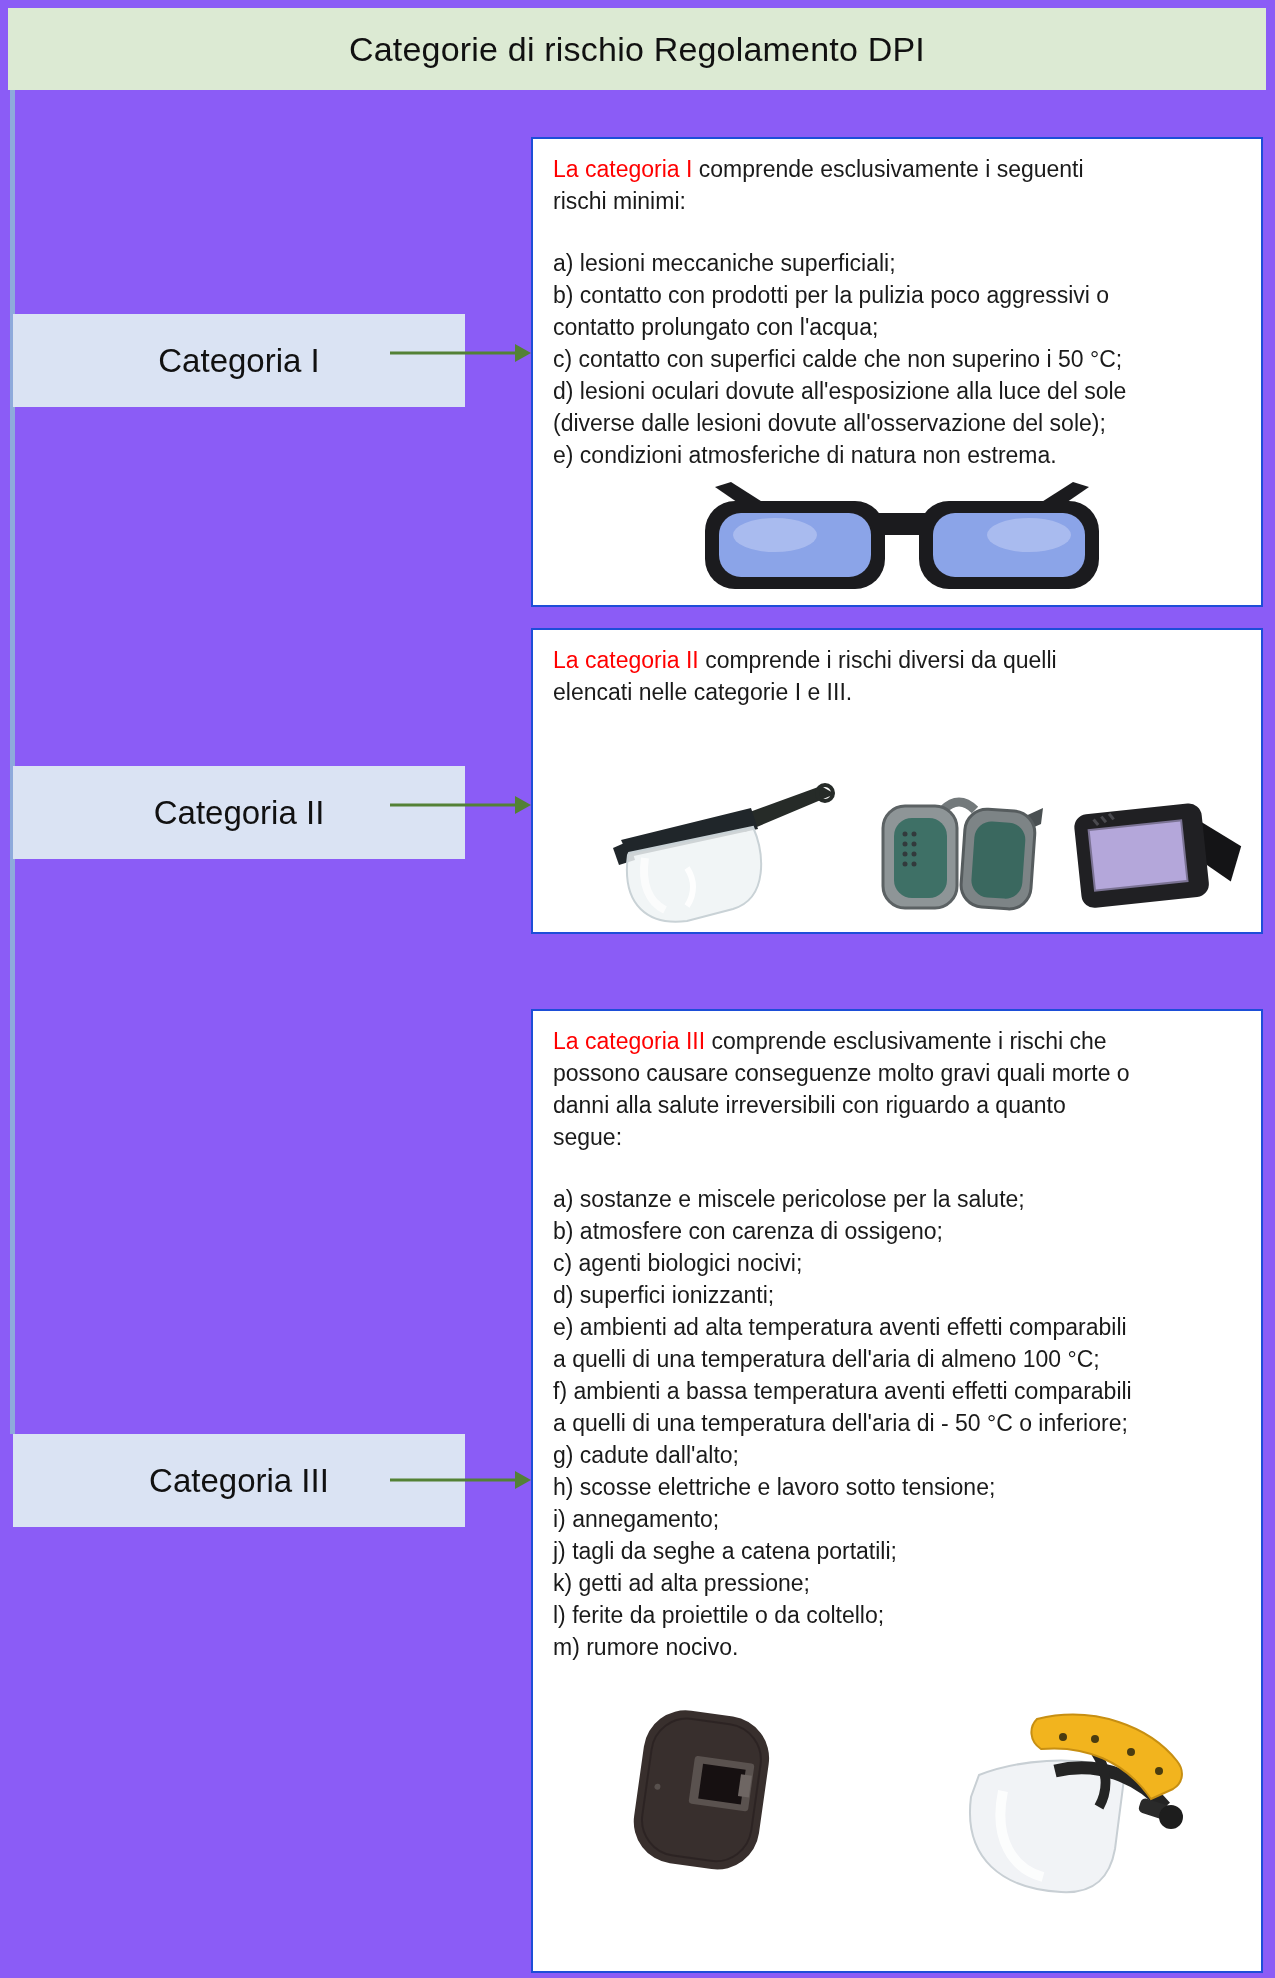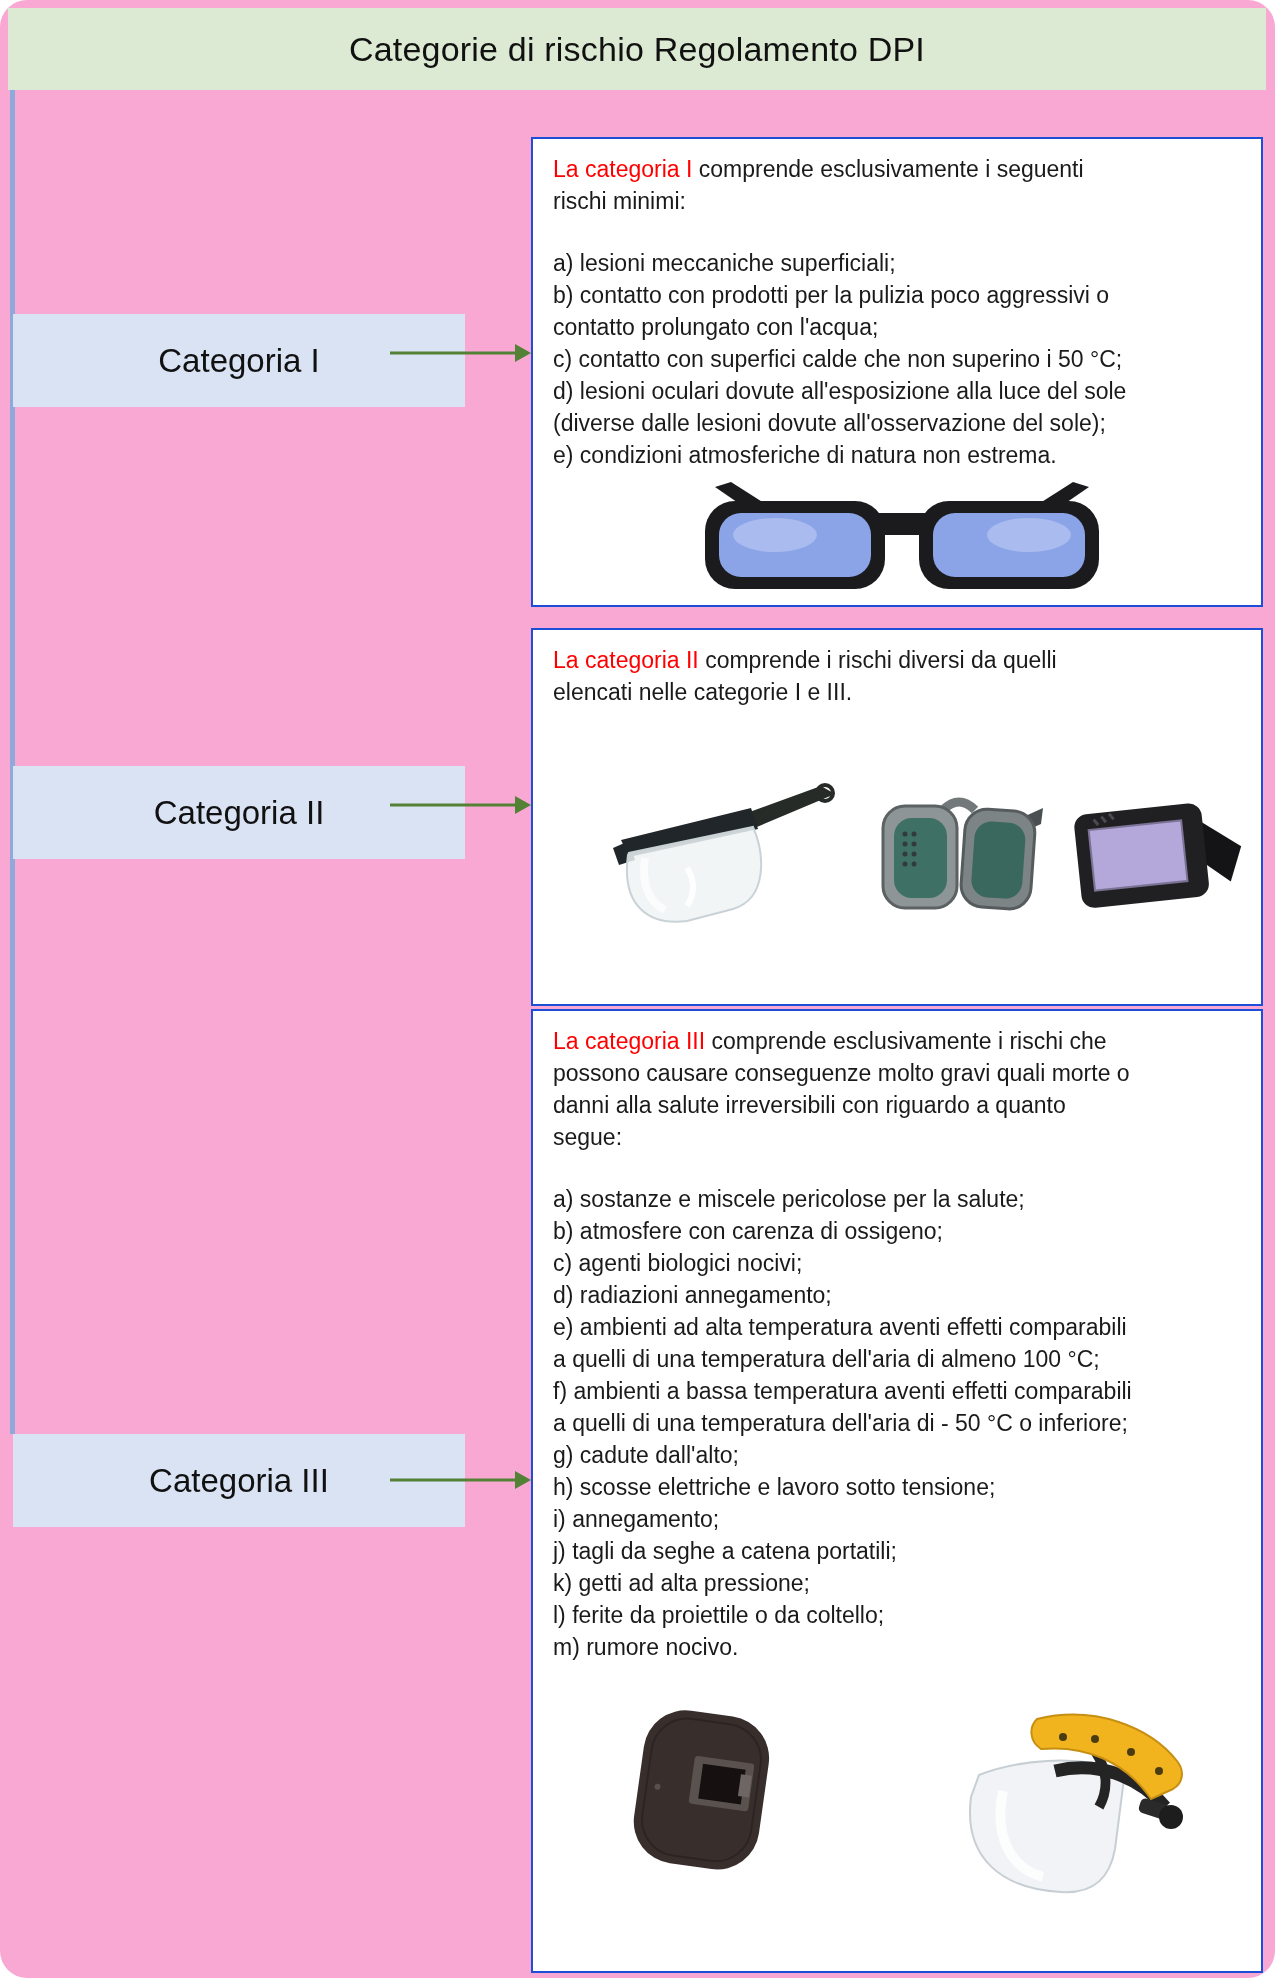--- a/index.html
+++ b/index.html
@@ -1,18 +1,18 @@
 <!DOCTYPE html>
 <html><head>
 <meta charset="utf-8">
 <style>
   html,body { margin:0; padding:0; background:#ffffff; }
   #page {
-    position:relative; width:1275px; height:1978px; background:#f9a8d4;
-    font-family:"Liberation Sans", sans-serif; color:#1a1a1a; overflow:hidden;border-radius:27px;
+    position:relative; width:1275px; height:1978px; background:#8b5cf6;
+    font-family:"Liberation Sans", sans-serif; color:#1a1a1a; overflow:hidden;
   }
   
   .header {
     position:absolute; left:8px; top:8px; width:1258px; height:82px;
     background:#dcead3; display:flex; align-items:center; justify-content:center;
     font-size:34px; color:#111111; letter-spacing:0.2px;
   }
   
   .vline {
     position:absolute; left:10px; top:90px; width:5px; height:1344px;
@@ -28,21 +28,21 @@
   
   .arrow { position:absolute; left:390px; width:141px; height:24px; }
   .a1 { top:341px; } .a2 { top:793px; } .a3 { top:1468px; }
   
   .risk-box {
     position:absolute; left:531px; width:732px; box-sizing:border-box;
     border:2px solid #1d4ed8; background:#ffffff;
     padding:14px 10px 0 20px; font-size:23px; line-height:32px;
   }
   .box1 { top:137px; height:470px; }
-  .box2 { top:628px; height:378px; }
+  .box2 { top:628px; height:306px; }
   .box3 { top:1009px; height:964px; }
   .lead { margin:0 0 30px 0; white-space:pre-line; }
   .red { color:#ff0000; }
   .items { margin:0; }
   .item { white-space:pre-line; }
   
   .img-row { display:flex; align-items:flex-start; }
   .box1 .img-row { margin-top:8px; justify-content:center; }
   .box2 .img-row { margin-top:48px; justify-content:space-between; padding:0 4px 0 30px; align-items:center; }
   .box3 .img-row { margin-top:46px; justify-content:center; gap:150px; }
@@ -163,21 +163,21 @@
 
   <div class="risk-box box3">
     <p class="lead"><span class="red">La categoria III</span><span> comprende esclusivamente i rischi che
 possono causare conseguenze molto gravi quali morte o
 danni alla salute irreversibili con riguardo a quanto
 segue:</span></p>
     <div class="items">
       <div class="item">a) sostanze e miscele pericolose per la salute;</div>
       <div class="item">b) atmosfere con carenza di ossigeno;</div>
       <div class="item">c) agenti biologici nocivi;</div>
-      <div class="item">d) radiazioni annegamento;</div>
+      <div class="item">d) superfici ionizzanti;</div>
       <div class="item">e) ambienti ad alta temperatura aventi effetti comparabili
 a quelli di una temperatura dell'aria di almeno 100 °C;</div>
       <div class="item">f) ambienti a bassa temperatura aventi effetti comparabili
 a quelli di una temperatura dell'aria di - 50 °C o inferiore;</div>
       <div class="item">g) cadute dall'alto;</div>
       <div class="item">h) scosse elettriche e lavoro sotto tensione;</div>
       <div class="item">i) annegamento;</div>
       <div class="item">j) tagli da seghe a catena portatili;</div>
       <div class="item">k) getti ad alta pressione;</div>
       <div class="item">l) ferite da proiettile o da coltello;</div>

